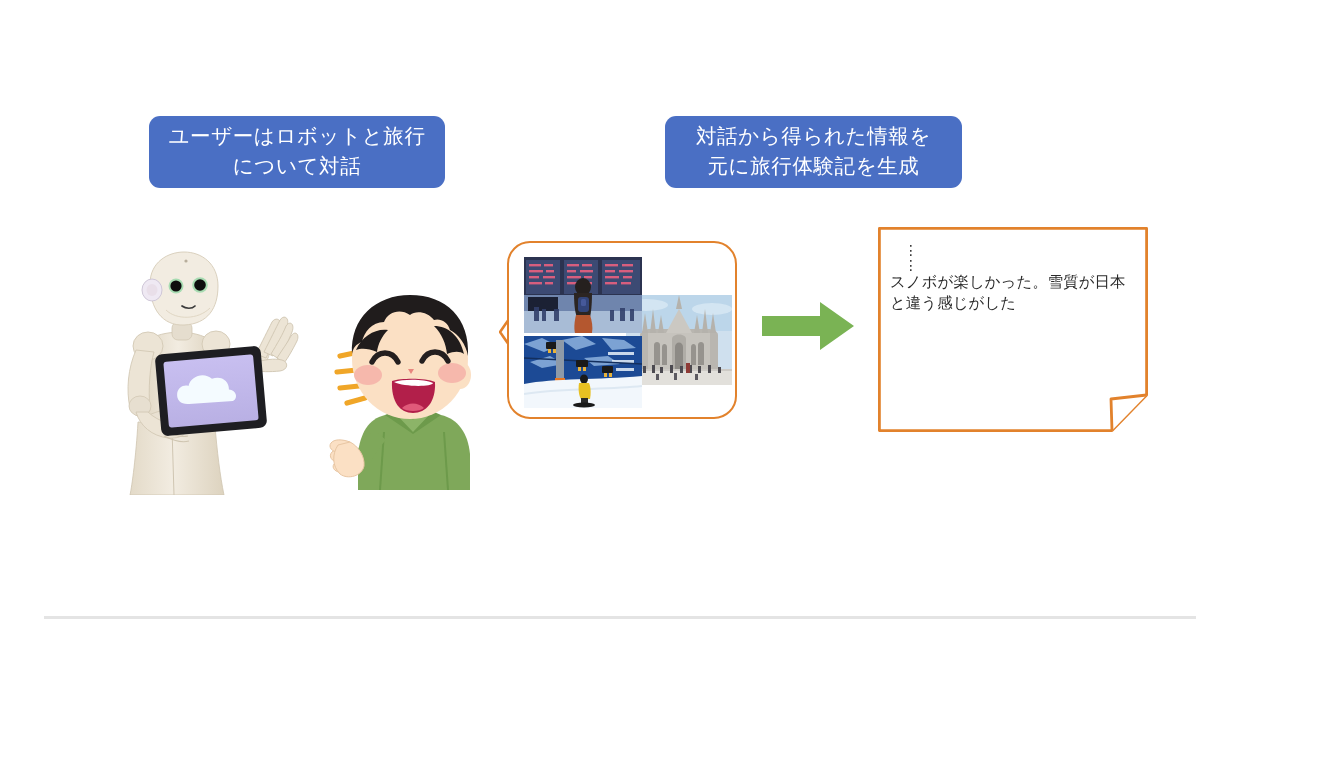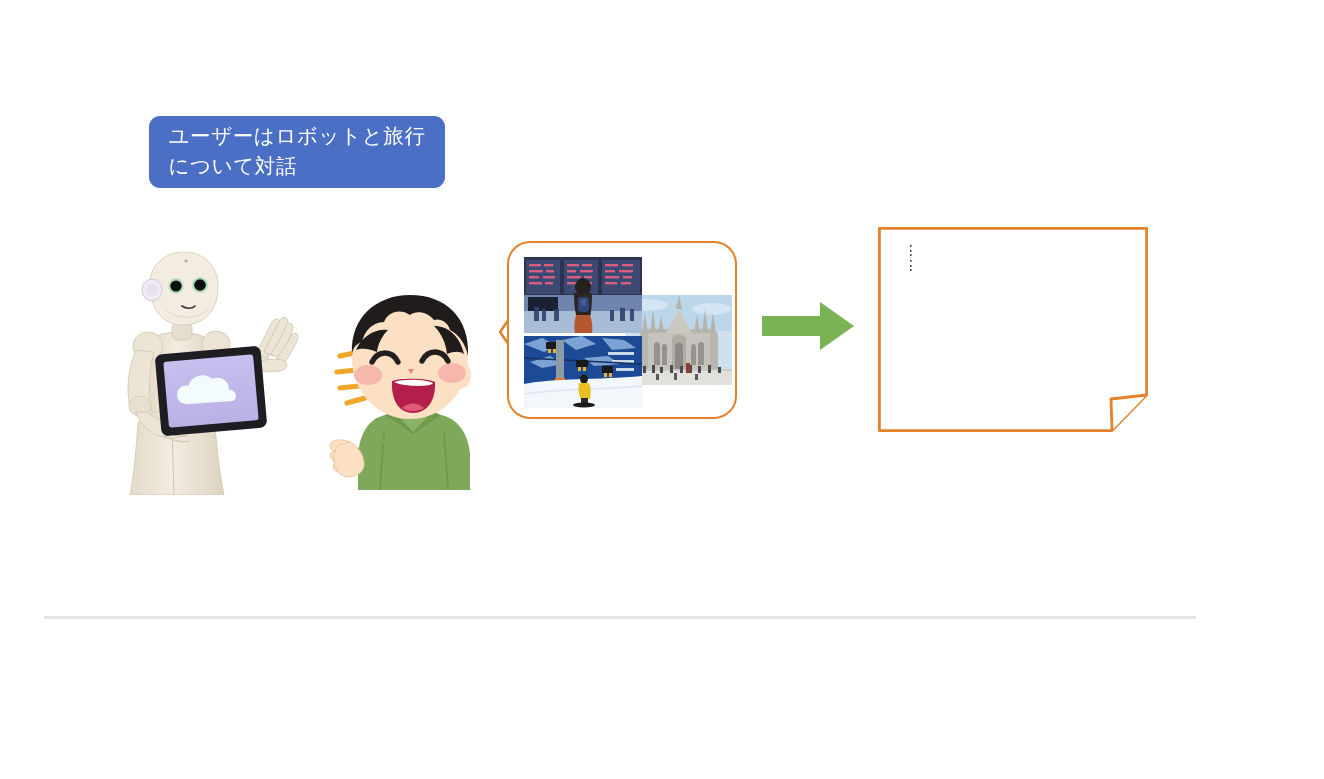--- a/index.html
+++ b/index.html
@@ -21,21 +21,21 @@
 
   
   .banner {
     position: absolute;
     background: #4a6fc4;
     border-radius: 11px;
     color: #ffffff;
     display: flex;
     align-items: center;
     justify-content: center;
-    text-align: left;
+    text-align: center;
     font-size: 20.5px;
     line-height: 1.45;
     letter-spacing: 0.6px;
     font-family: "DejaVu Sans", "Liberation Sans", sans-serif;
     box-sizing: border-box;
     padding: 6px 14px;
     white-space: pre-line;
   }
   #banner-dialogue { left: 149px; top: 116px; width: 296px; height: 72px; }
   #banner-generate { left: 665px; top: 116px; width: 297px; height: 72px; }
@@ -115,20 +115,22 @@
   }
 </style>
 </head>
 <body>
 
 <div id="slide">
 
   <div class="banner" id="banner-dialogue">ユーザーはロボットと旅行
 について対話</div>
 
+  <div class="banner" id="banner-generate">対話から得られた情報を
+元に旅行体験記を生成</div>
 
   <div id="robot">
     <svg viewBox="0 0 212 245" width="212" height="245">
       <defs>
         <linearGradient id="bodyg" x1="0" y1="0" x2="1" y2="0">
           <stop offset="0%" stop-color="#e3dac8"></stop>
           <stop offset="45%" stop-color="#f2ece1"></stop>
           <stop offset="100%" stop-color="#ddd3bf"></stop>
         </linearGradient>
         <linearGradient id="screeng" x1="0" y1="0" x2="0" y2="1">
@@ -420,18 +422,19 @@
   </div>
 
   <div id="travel-note">
     <svg class="note-shape" viewBox="0 0 270 205" width="270" height="205" preserveAspectRatio="none">
       <path d="M1.4 1.4 L268.6 1.4 L268.6 168 L234 203.6 L1.4 203.6 Z" fill="#ffffff" stroke="#e2822c" stroke-width="2.8" stroke-linejoin="round"></path>
       <path d="M268.6 168 L233 172 L234 203.6" fill="#ffffff" stroke="#e2822c" stroke-width="2.8" stroke-linejoin="round"></path>
     </svg>
     <div class="note-text">
       <p class="note-dots">⋮</p>
       <p class="note-dots">⋮</p>
+      <p class="note-para">スノボが楽しかった。雪質が日本と違う感じがした</p>
     </div>
   </div>
 
   <div id="divider"></div>
 
 </div>
 
 </body></html>

